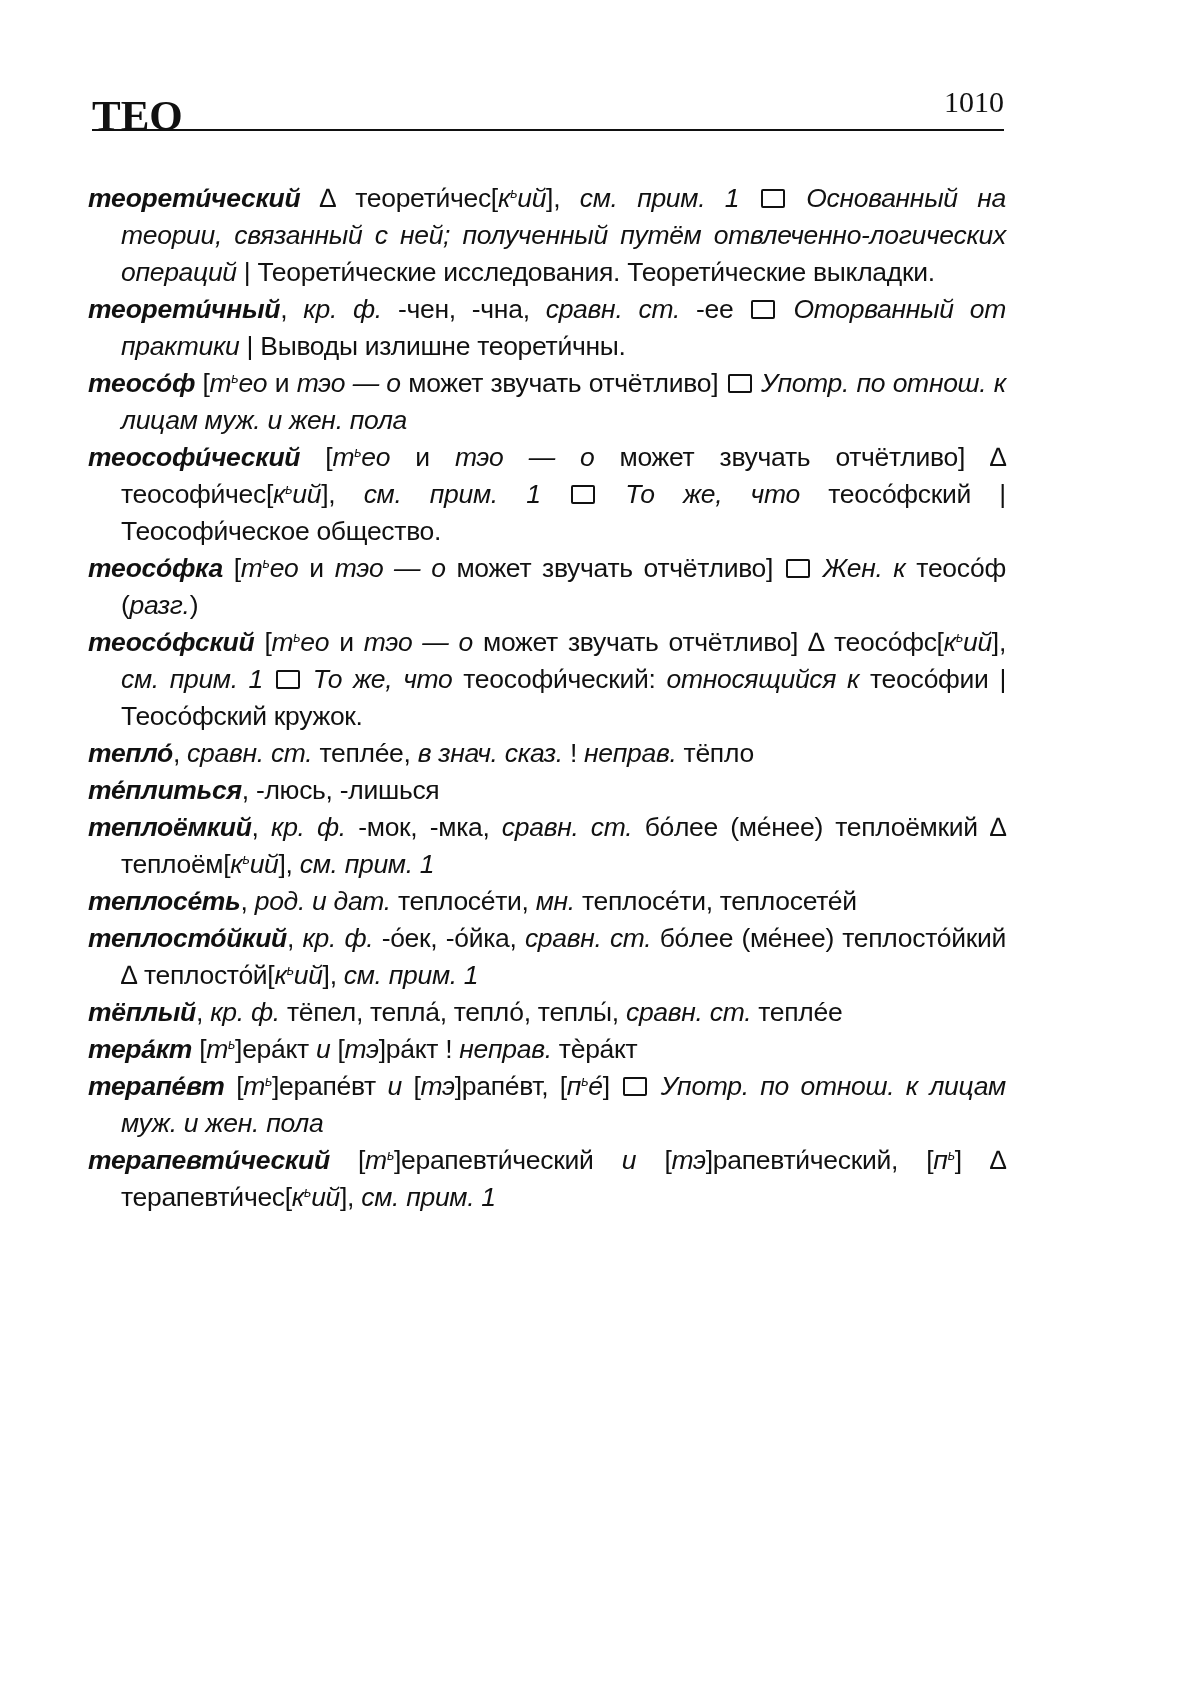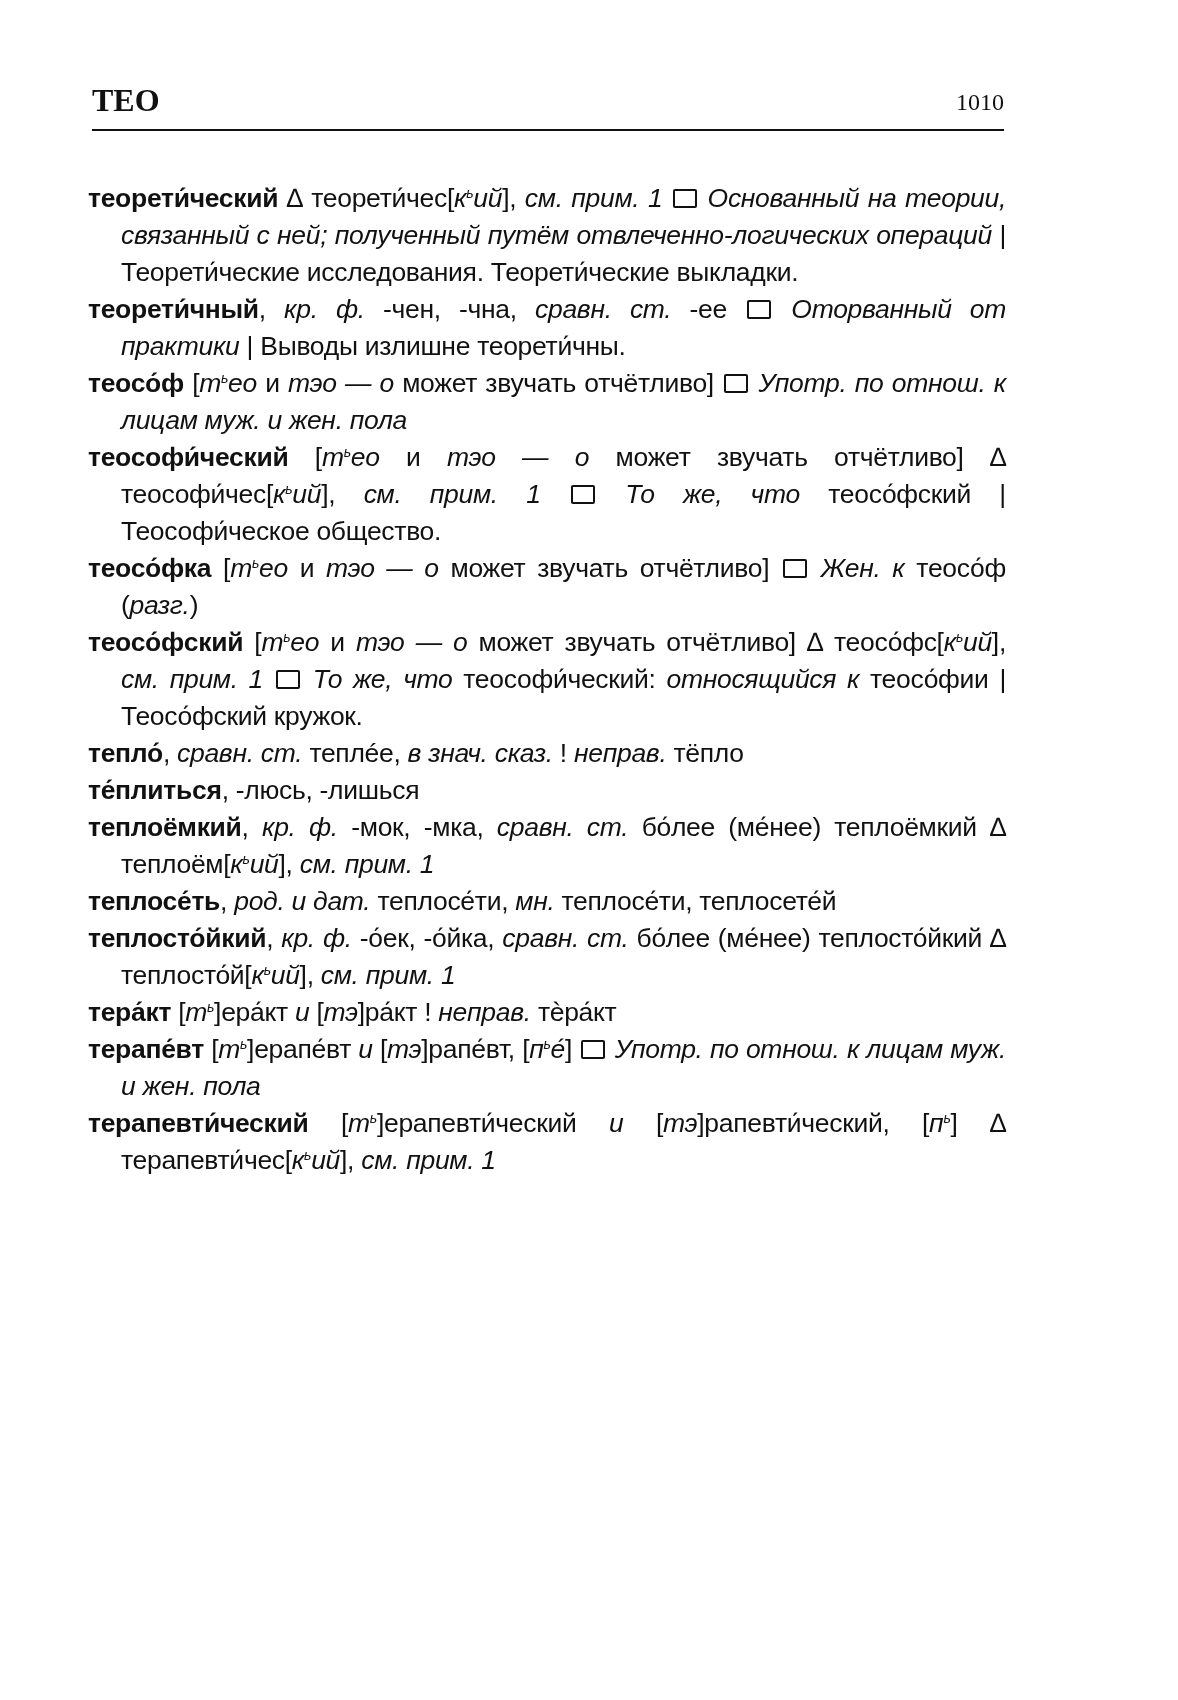--- a/index.html
+++ b/index.html
@@ -5,46 +5,46 @@
   html, body { margin: 0; padding: 0; background: #ffffff; }
   body {
     width: 1178px; height: 1700px; position: relative; overflow: hidden;
     font-family: "Liberation Serif", "DejaVu Serif", serif;
     color: #111111;
   }
   .header {
     position: absolute; left: 92px; top: 78px; width: 912px; height: 52px;
   }
   .running-head {
-    position: absolute; left: 0; top: 0;
+    position: absolute; left: 0; top: 16px;
     font-family: "Liberation Serif", serif; font-weight: bold;
-    font-size: 32px; letter-spacing: 0px; line-height: 44px;
+    font-size: 43px; letter-spacing: 0px; line-height: 44px;
   }
   .page-number {
     position: absolute; right: 0; top: 6px;
     font-family: "Liberation Serif", serif;
-    font-size: 24px; line-height: 36px;
+    font-size: 30px; line-height: 36px;
   }
   .rule {
     position: absolute; left: 92px; top: 129px; width: 912px; height: 2px;
     background: #111;
   }
   .entries {
     position: absolute; left: 88px; top: 180px; width: 918px;
   }
   .entry {
     font-family: "Liberation Sans Narrow", "Liberation Sans", sans-serif;
     font-size: 26.5px;
     line-height: 37px;
     padding-left: 33px;
     text-indent: -33px;
     text-align: justify;
     letter-spacing: -0.3px;
   }
-  .hw { font-weight: bold; }
+  .hw { font-weight: bold; font-style: italic; }
   .it { font-style: italic; }
   .box {
     display: inline-block; width: 20px; height: 15px;
     border: 2px solid #111; border-radius: 2px; vertical-align: -1px;
     margin: 0 2px;
   }
 </style>
 </head>
 <body>
 
@@ -59,16 +59,17 @@
     <div class="entry"><span class="hw">теорети́чный</span><span>, </span><span class="it">кр. ф.</span><span> -чен, -чна, </span><span class="it">сравн. ст.</span><span> -ее </span><span class="box"></span><span> </span><span class="it">Оторванный от практики</span><span> | Выводы излишне теорети́чны.</span></div>
     <div class="entry"><span class="hw">теосо́ф</span><span> [</span><span class="it">т</span><sup class="it" style="font-size: 14px; vertical-align: 9px; line-height: 0;">ь</sup><span class="it">ео</span><span> и </span><span class="it">тэ</span><span class="it">о — </span><span></span><span class="it">о</span><span> может звучать отчётливо] </span><span class="box"></span><span> </span><span class="it">Употр. по отнош. к лицам муж. и жен. пола</span></div>
     <div class="entry"><span class="hw">теософи́ческий</span><span> [</span><span class="it">т</span><sup class="it" style="font-size: 14px; vertical-align: 9px; line-height: 0;">ь</sup><span class="it">ео</span><span> и </span><span class="it">тэо — о</span><span> может звучать отчётливо] ∆ теософи́чес[</span><span class="it">к</span><sup class="it" style="font-size: 14px; vertical-align: 9px; line-height: 0;">ь</sup><span class="it">ий</span><span>], </span><span class="it">см. прим. 1</span><span> </span><span class="box"></span><span> </span><span class="it">То же, что</span><span> теосо́фский | Теософи́ческое общество.</span></div>
     <div class="entry"><span class="hw">теосо́фка</span><span> [</span><span class="it">т</span><sup class="it" style="font-size: 14px; vertical-align: 9px; line-height: 0;">ь</sup><span class="it">ео</span><span> и </span><span class="it">тэо — о</span><span> может звучать отчётливо] </span><span class="box"></span><span> </span><span class="it">Жен. к</span><span> теосо́ф (</span><span class="it">разг.</span><span>)</span></div>
     <div class="entry"><span class="hw">теосо́фский</span><span> [</span><span class="it">т</span><sup class="it" style="font-size: 14px; vertical-align: 9px; line-height: 0;">ь</sup><span class="it">ео</span><span> и </span><span class="it">тэо — о</span><span> может звучать отчётливо] ∆ теосо́фс[</span><span class="it">к</span><sup class="it" style="font-size: 14px; vertical-align: 9px; line-height: 0;">ь</sup><span class="it">ий</span><span>], </span><span class="it">см. прим. 1</span><span> </span><span class="box"></span><span> </span><span class="it">То же, что</span><span> теософи́ческий: </span><span class="it">относящийся к</span><span> теосо́фии | Теосо́фский кружок.</span></div>
     <div class="entry"><span class="hw">тепло́</span><span>, </span><span class="it">сравн. ст.</span><span> теплée, </span><span class="it">в знач. сказ.</span><span> ! </span><span class="it">неправ.</span><span> тёпло</span></div>
     <div class="entry"><span class="hw">те́плиться</span><span>, -люсь, -лишься</span></div>
     <div class="entry"><span class="hw">теплоёмкий</span><span>, </span><span class="it">кр. ф.</span><span> -мок, -мка, </span><span class="it">сравн. ст.</span><span> бо́лее (ме́нее) теплоёмкий ∆ теплоём[</span><span class="it">к</span><sup class="it" style="font-size: 14px; vertical-align: 9px; line-height: 0;">ь</sup><span class="it">ий</span><span>], </span><span class="it">см. прим. 1</span></div>
     <div class="entry"><span class="hw">теплосе́ть</span><span>, </span><span class="it">род. и дат.</span><span> теплосе́ти, </span><span class="it">мн.</span><span> теплосе́ти, теплосете́й</span></div>
     <div class="entry"><span class="hw">теплосто́йкий</span><span>, </span><span class="it">кр. ф.</span><span> -о́ек, -о́йка, </span><span class="it">сравн. ст.</span><span> бо́лее (ме́нее) теплосто́йкий ∆ теплосто́й[</span><span class="it">к</span><sup class="it" style="font-size: 14px; vertical-align: 9px; line-height: 0;">ь</sup><span class="it">ий</span><span>], </span><span class="it">см. прим. 1</span></div>
+    <div class="entry"><span class="hw">тёплый</span><span>, </span><span class="it">кр. ф.</span><span> тёпел, тепла́, тепло́, теплы́, </span><span class="it">сравн. ст.</span><span> теплée</span></div>
     <div class="entry"><span class="hw">тера́кт</span><span> [</span><span class="it">т</span><sup class="it" style="font-size: 14px; vertical-align: 9px; line-height: 0;">ь</sup><span>]ера́кт </span><span class="it">и</span><span> [</span><span class="it">тэ</span><span>]ра́кт ! </span><span class="it">неправ.</span><span> тѐра́кт</span></div>
     <div class="entry"><span class="hw">терапе́вт</span><span> [</span><span class="it">т</span><sup class="it" style="font-size: 14px; vertical-align: 9px; line-height: 0;">ь</sup><span>]ерапе́вт </span><span class="it">и</span><span> [</span><span class="it">тэ</span><span>]рапе́вт, [</span><span class="it">п</span><sup class="it" style="font-size: 14px; vertical-align: 9px; line-height: 0;">ь</sup><span class="it">е́</span><span>] </span><span class="box"></span><span> </span><span class="it">Употр. по отнош. к лицам муж. и жен. пола</span></div>
     <div class="entry"><span class="hw">терапевти́ческий</span><span> [</span><span class="it">т</span><sup class="it" style="font-size: 14px; vertical-align: 9px; line-height: 0;">ь</sup><span>]ерапевти́ческий </span><span class="it">и</span><span> [</span><span class="it">тэ</span><span>]рапевти́ческий, [</span><span class="it">п</span><sup class="it" style="font-size: 14px; vertical-align: 9px; line-height: 0;">ь</sup><span>] ∆ терапевти́чес[</span><span class="it">к</span><sup class="it" style="font-size: 14px; vertical-align: 9px; line-height: 0;">ь</sup><span class="it">ий</span><span>], </span><span class="it">см. прим. 1</span></div>
   </div>
 
 </body></html>

